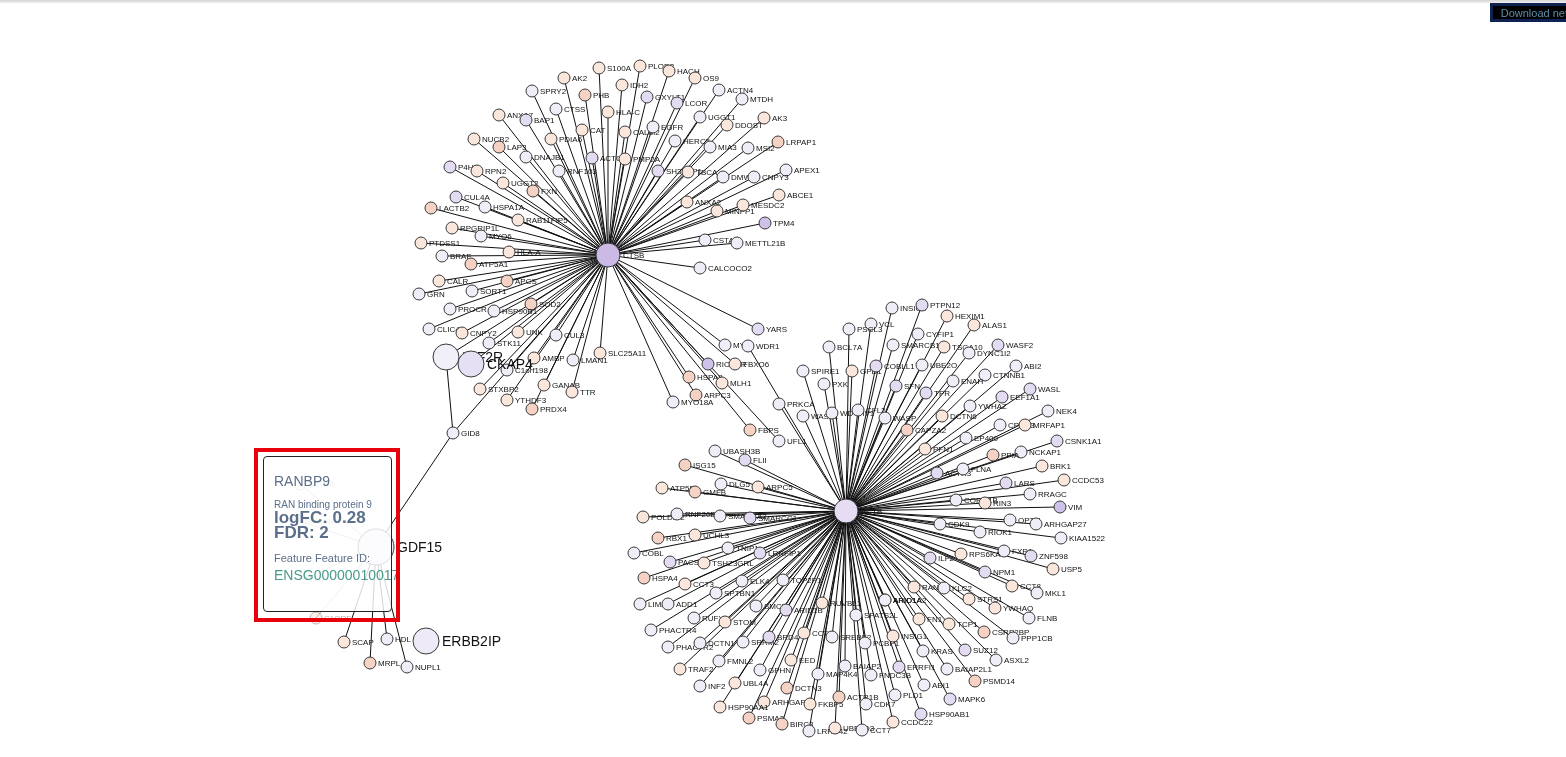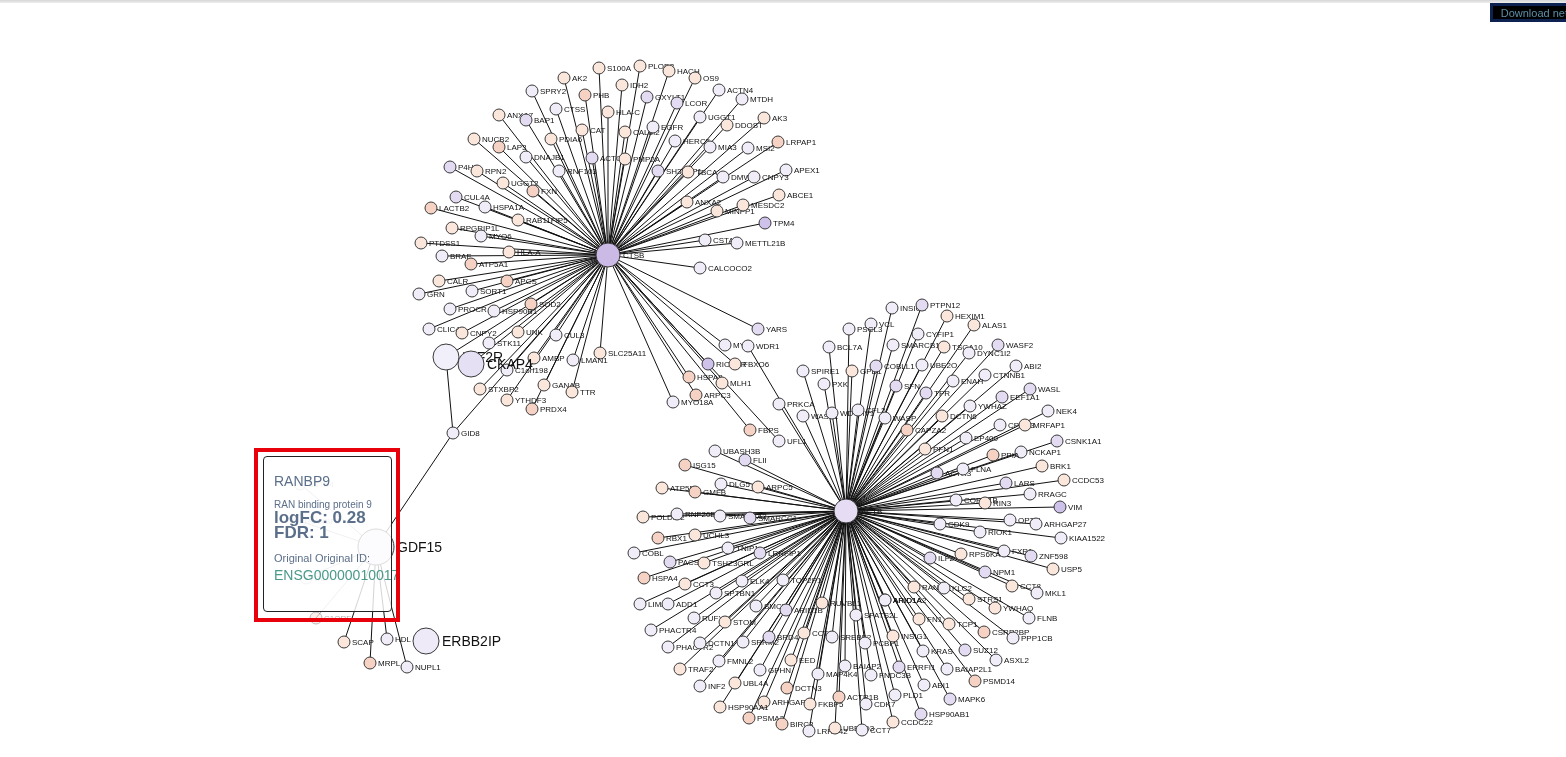--- a/index.html
+++ b/index.html
@@ -1285,18 +1285,18 @@
       </g>
     </g>
 </svg>
 
 <button class="dl-btn">Download network</button>
 
 <div class="tooltip">
   <div class="tt-title">RANBP9</div>
   <div class="tt-desc">RAN binding protein 9</div>
   <div class="tt-row">logFC: 0.28</div>
-  <div class="tt-row">FDR: 1</div>
-  <div class="tt-orig">Original Original ID:</div>
+  <div class="tt-row">FDR: 2</div>
+  <div class="tt-orig">Feature Feature ID:</div>
   <div class="tt-id">ENSG00000010017</div>
 </div>
 
 <div class="highlight"></div>
 
 </body></html>

